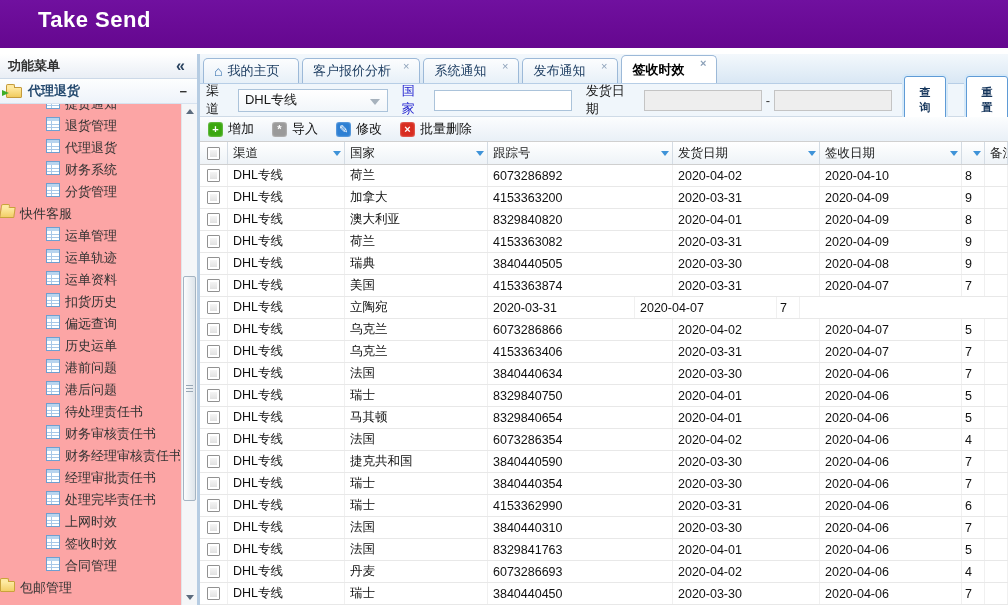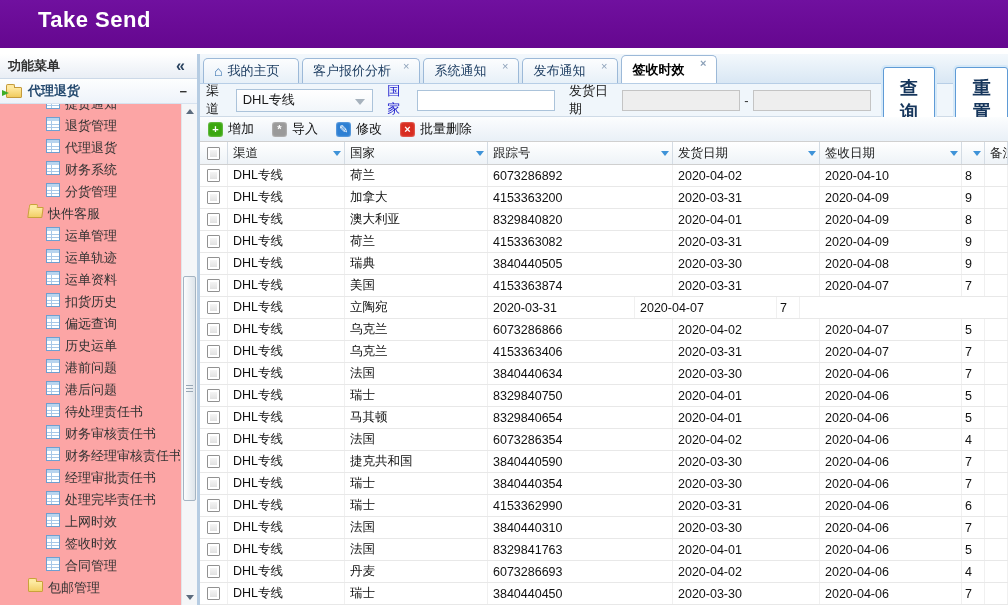--- a/index.html
+++ b/index.html
@@ -28,21 +28,21 @@
   .sec-icon { position:relative; width:16px; height:11px; margin-top:2px;
     background:linear-gradient(#ffe9a0,#f0cb5e); border:1px solid #c49b3c; border-radius:1px; }
   .sec-icon::before { content:''; position:absolute; top:-4px; left:-1px; width:7px; height:3px;
     background:#ffe9a0; border:1px solid #c49b3c; border-bottom:none; border-radius:2px 2px 0 0; }
   .sec-icon::after { content:''; position:absolute; left:-5px; top:2px;
     border-top:3px solid transparent; border-bottom:3px solid transparent; border-left:7px solid #3fae29; }
 
   .tree { height:501px; overflow:hidden; flex:0 0 auto; width:180px; }
   .titem { height:22px; display:flex; gap:5px; cursor:pointer; white-space:nowrap; }
   .titem.leaf { padding-left:46px; }
-  .titem.branch { padding-left:28px; }
+  .titem.branch { }
   .titem.clipped { margin-top:-9px; }
   .tlbl { font-size:13px; color:#333; }
   .ticon { flex:0 0 auto; display:flex; }
   .ticon.folder { position:relative; width:15px; height:11px; margin-top:2px;
     background:linear-gradient(#fdeaa2,#f2cf67); border:1px solid #c9a33a; border-radius:1px; }
   .ticon.folder::before { content:''; position:absolute; top:-4px; left:-1px; width:7px; height:3px;
     background:#fdeaa2; border:1px solid #c9a33a; border-bottom:none; border-radius:2px 2px 0 0; }
   .ticon.folder.open { transform:skewX(-8deg); }
 
   .sb-bottom { height:25px; border-top:1px solid #d7e2ef; background:linear-gradient(#fdfefe,#eef3fa);
@@ -85,21 +85,21 @@
   .select { width:150px; height:23px; border:1px solid #abc3da; background:linear-gradient(#ffffff,#f2f6fa);
     display:flex; align-items:center; padding:0 6px; position:relative; cursor:pointer; }
   .dd-arrow { position:absolute; right:7px; top:9px; border-left:5px solid transparent;
     border-right:5px solid transparent; border-top:6px solid #a7b2bd; }
   .txt { height:21px; border:1px solid #abc3da; background:#fff; font-size:13px; padding:0 4px;
     font-family:inherit; }
   .txt.country { width:138px; }
   .txt.date { width:118px; background:#eeeeee; border-color:#c4c4c4; margin-left:0; }
   .dash { margin:0 4px; color:#333; }
   .btn { background:#fff; border:1px solid #5f9bd6; border-radius:3px; box-shadow:0 0 0 2px #d6e9f8;
-    color:#16365c; font-weight:bold; font-size:18px; padding:8px 9px; margin-left:12px;
+    color:#16365c; font-weight:bold; font-size:11px; padding:8px 9px; margin-left:12px;
     cursor:pointer; font-family:inherit; }
 
   .toolbar { height:25px; flex:0 0 auto; background:linear-gradient(#fcfdfe,#e9f0f7);
     border-bottom:1px solid #d0d0d0; display:flex; align-items:center; padding-left:8px; }
   .tbtn { display:flex; align-items:center; gap:5px; margin-right:18px; font-size:13px; color:#111; cursor:pointer; }
   .tico { width:15px; height:15px; border-radius:3px; color:#fff; font-size:11px; font-weight:bold;
     display:flex; align-items:center; justify-content:center; line-height:1;
     box-shadow:inset 0 0 2px rgba(255,255,255,.7); }
 
   

